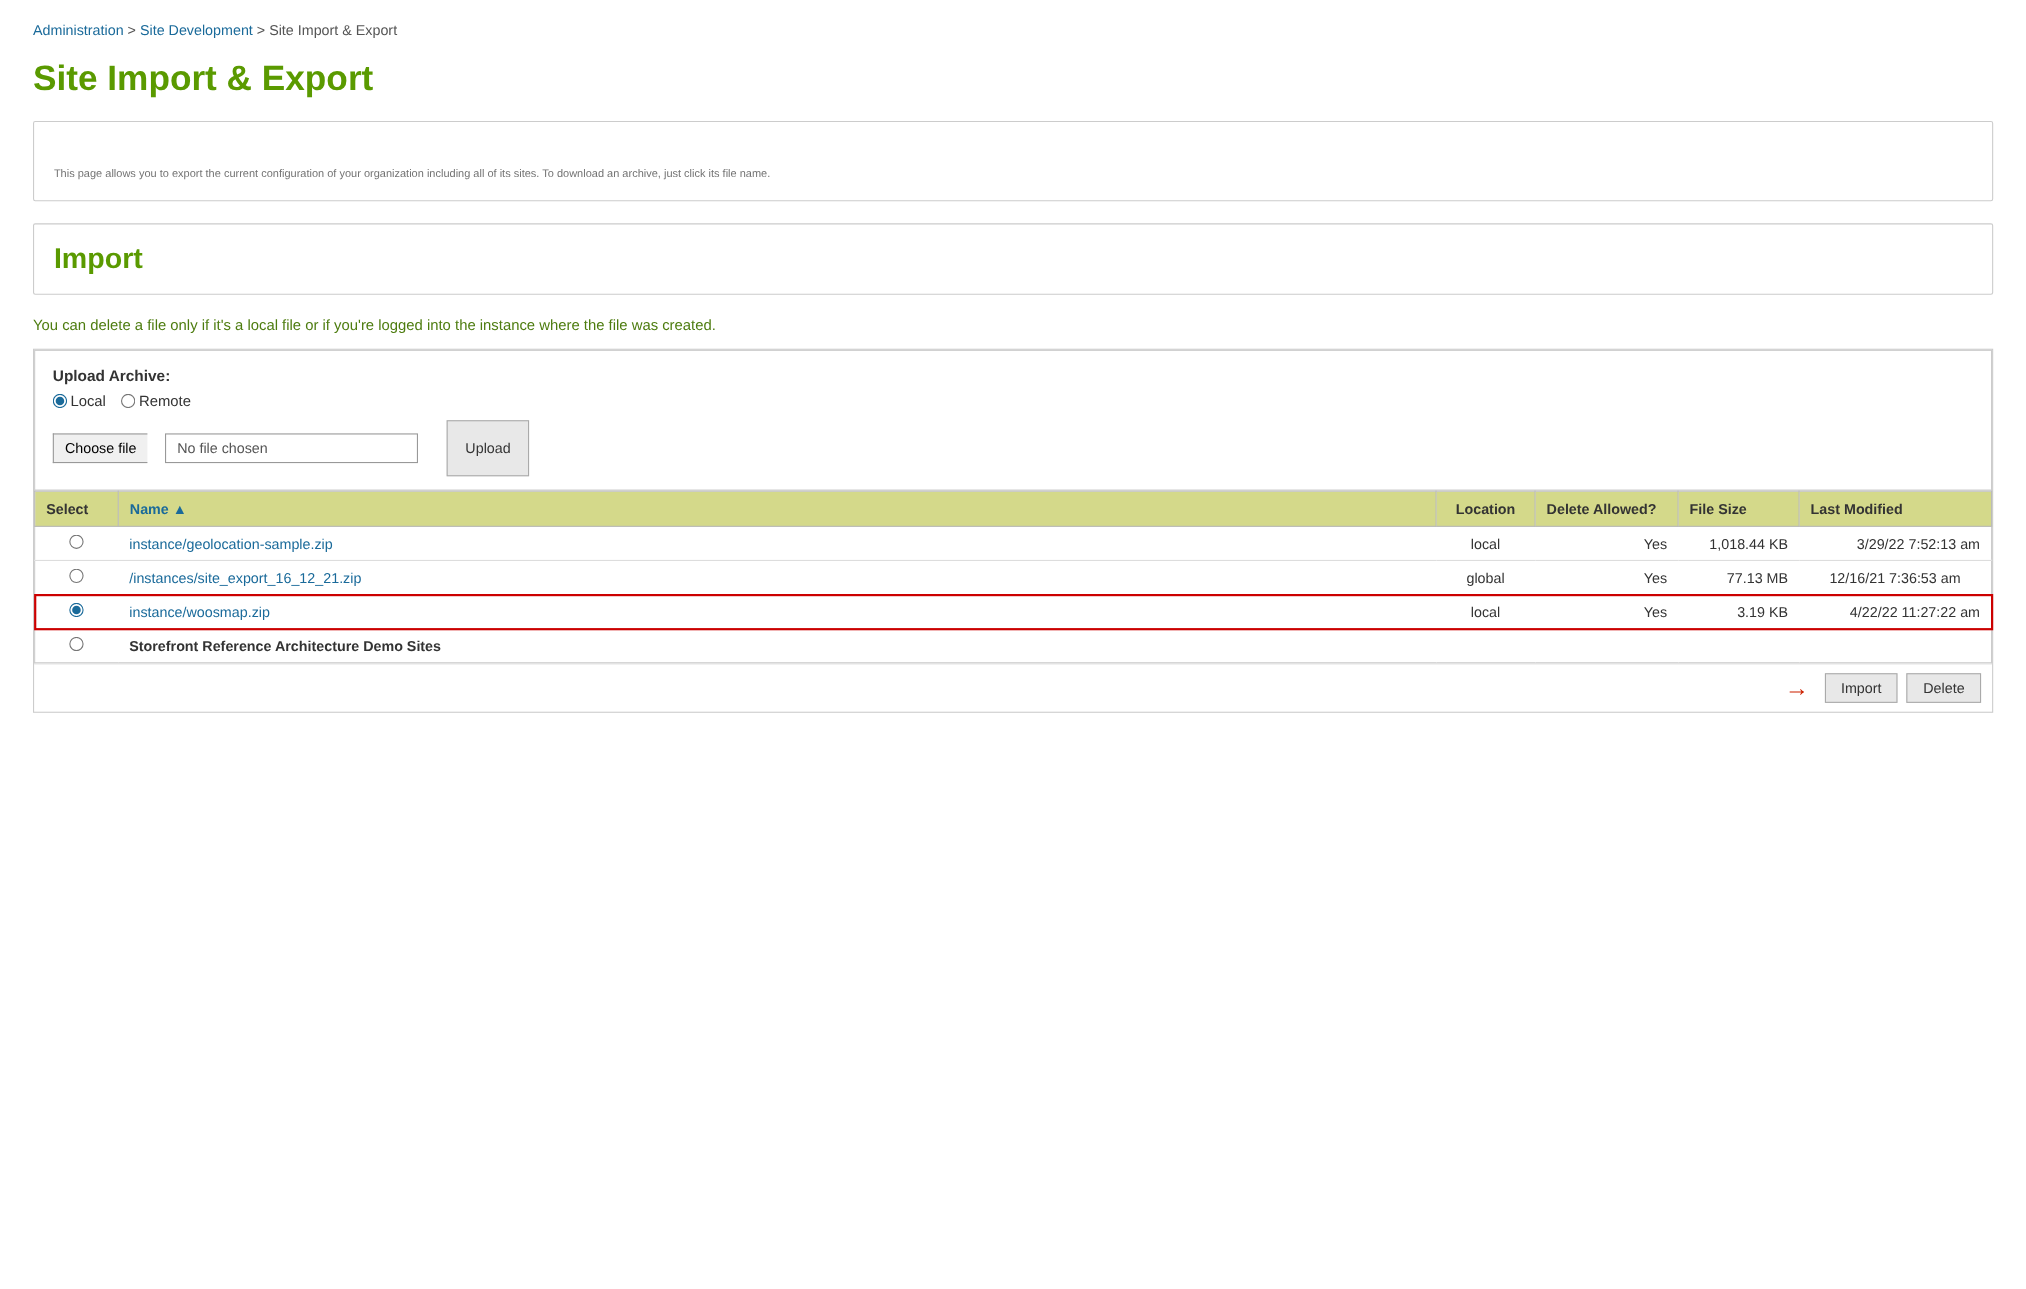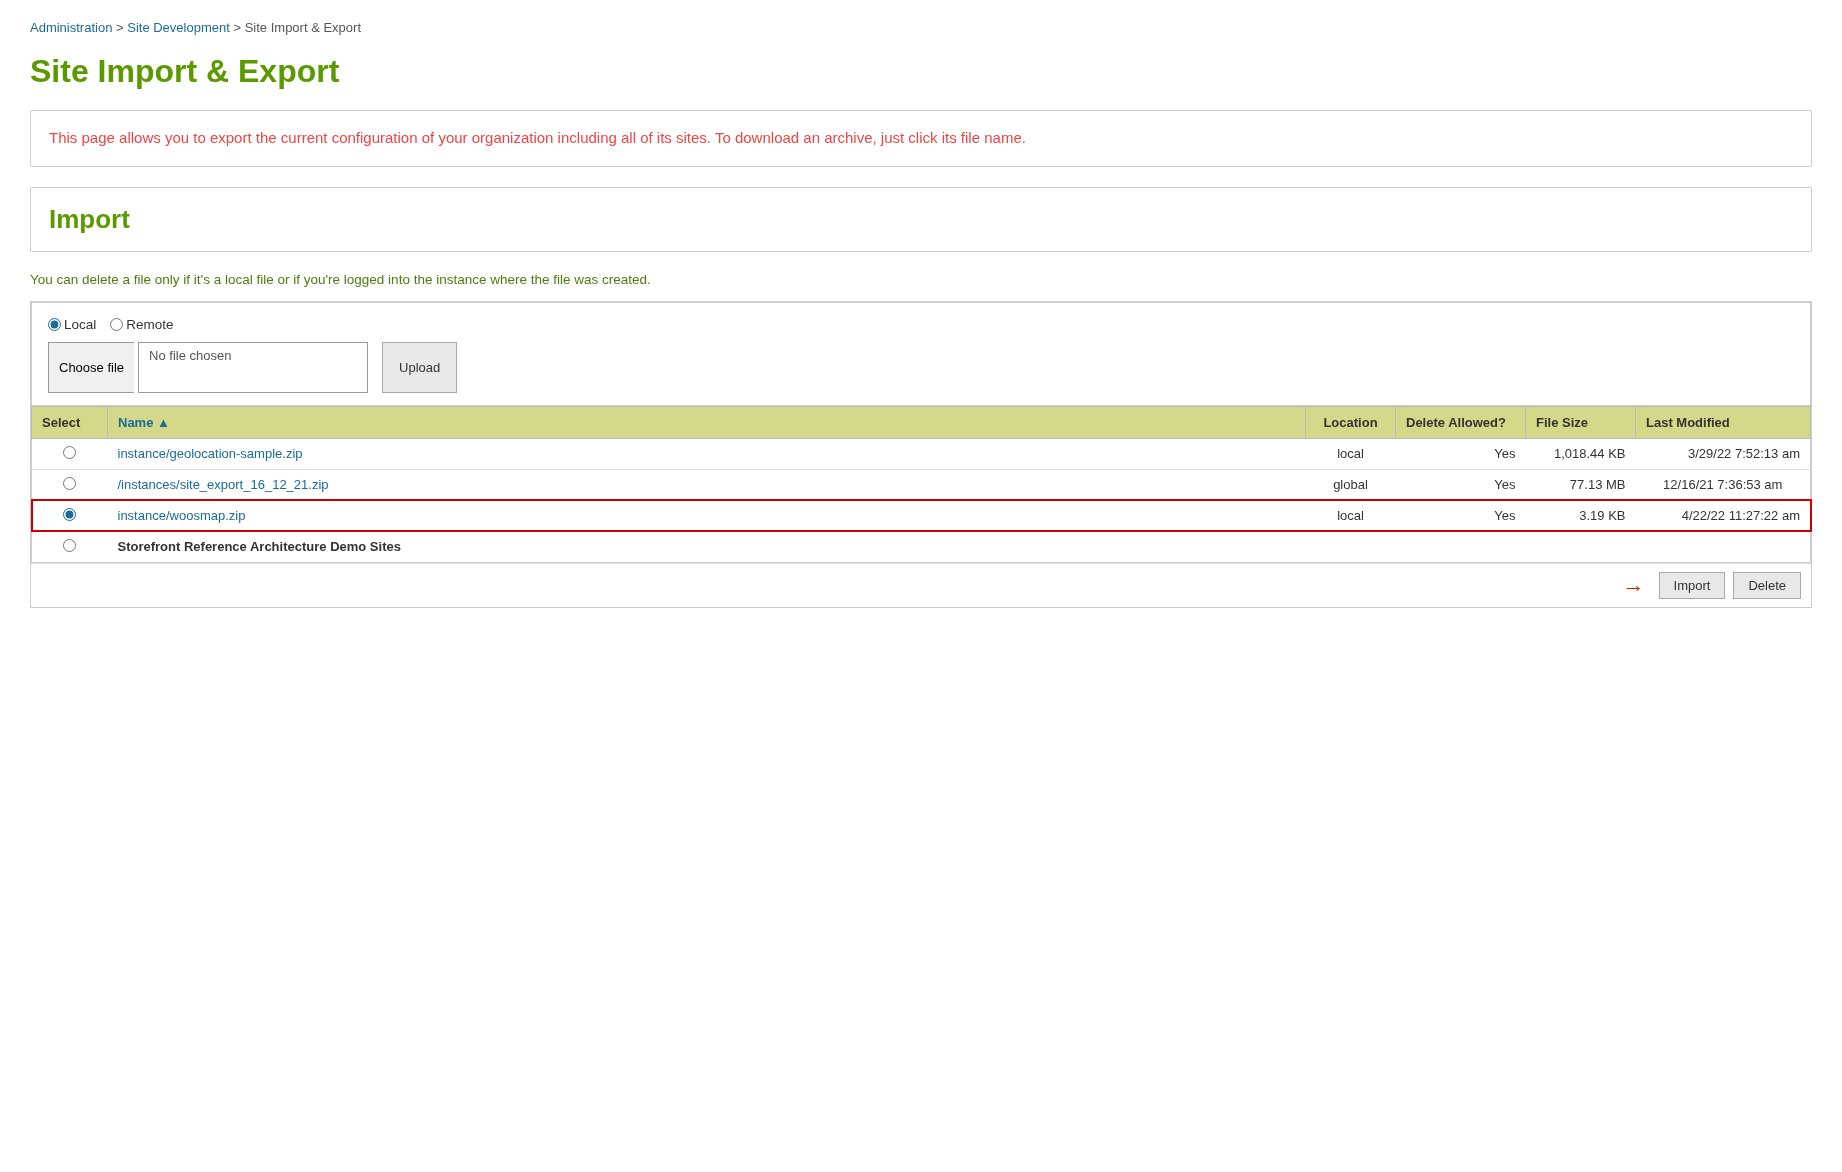--- a/index.html
+++ b/index.html
@@ -31,23 +31,24 @@
     }
 
     
     .info-box {
       border: 1px solid #ccc;
       padding: 16px 18px;
       margin-bottom: 20px;
       border-radius: 2px;
     }
     .info-box p {
-      font-size: 15px;
-      color: #ef4444;
+      font-size: 10px;
+      color: #737373;
       line-height: 1.5;
+      margin-top: 24px;
     }
 
     
     .section-title {
       color: #5a9a00;
       font-size: 26px;
       font-weight: bold;
       margin-bottom: 0;
       padding: 10px 0 10px 0;
     }
@@ -83,21 +84,22 @@
       gap: 3px;
       font-size: 13.5px;
       cursor: pointer;
     }
     .radio-group input[type="radio"] {
       accent-color: #1a6a9a;
       cursor: pointer;
     }
     .file-upload-row {
       display: flex;
-      gap: 4px;
+      align-items: center;
+      gap: 16px;
       margin-bottom: 12px;
     }
     .choose-file-btn {
       background: #f0f0f0;
       border: 1px solid #999;
       border-right: none;
       padding: 5px 10px;
       font-size: 13px;
       cursor: pointer;
       white-space: nowrap;
@@ -206,20 +208,21 @@
 
 <div class="info-box" style="padding-top:6px;padding-bottom:6px;">
   <h2 class="section-title">Import</h2>
 </div>
 
 <p class="sub-info">You can delete a file only if it's a local file or if you're logged into the instance where the file was created.</p>
 
 <div class="table-container">
 
   <div class="upload-panel">
+    <div class="upload-label">Upload Archive:</div>
     <div class="radio-group">
       <label>
         <input type="radio" name="archive-location" checked="" style="">
         <span>Local</span>
       </label>
       <label>
         <input type="radio" name="archive-location" style="">
         <span>Remote</span>
       </label>
     </div>

